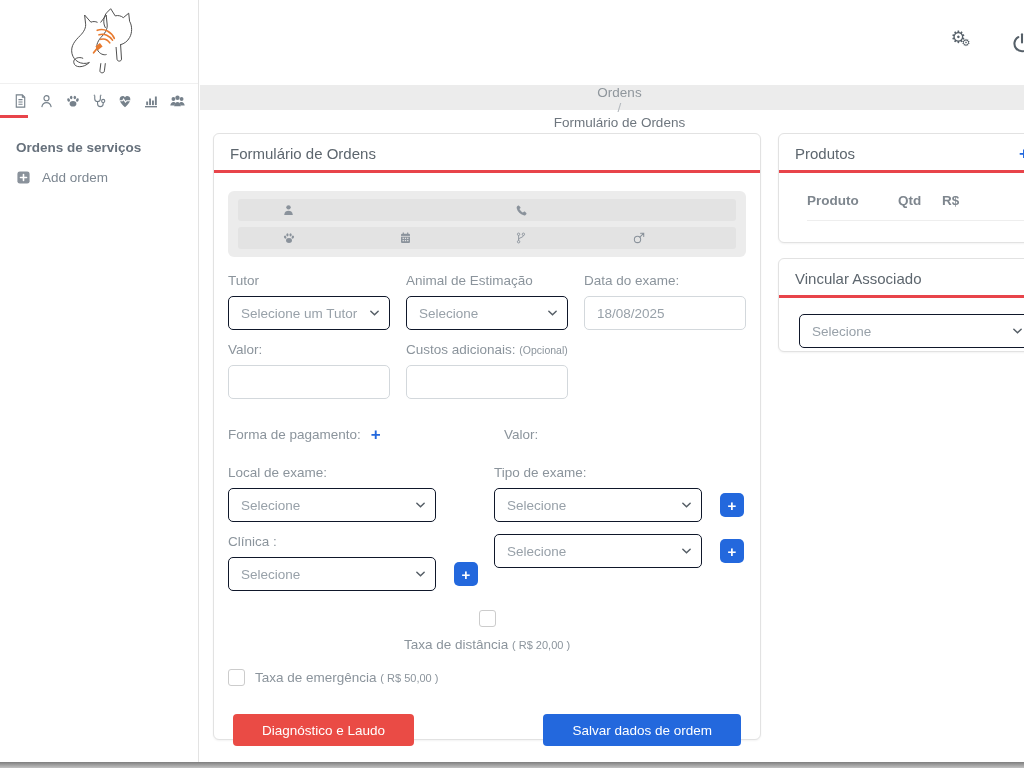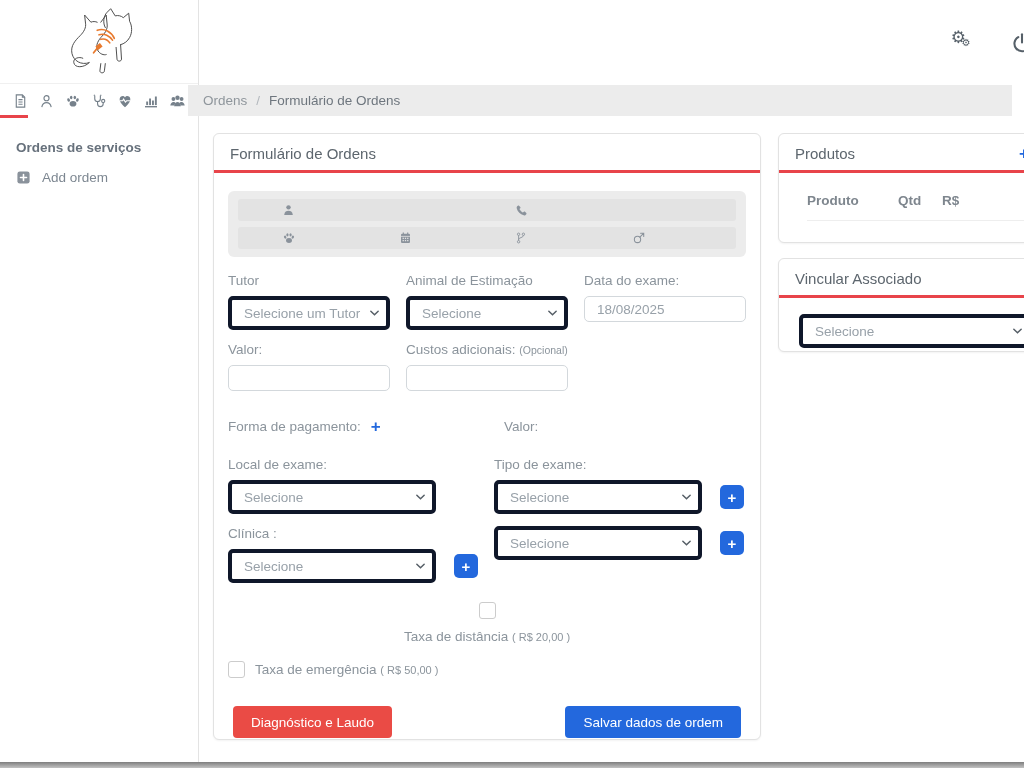--- a/index.html
+++ b/index.html
@@ -21,51 +21,51 @@
   .nav-underline{position:absolute;left:0;top:29px;width:28px;height:3px;background:var(--accent-red);}
   .menu{margin-top:14px;}
   .menu-title{padding:10px 16px 6px;font-size:13.5px;font-weight:bold;color:#67717c;}
   .menu-item{display:flex;align-items:center;gap:11px;padding:9px 16px;font-size:13.5px;color:#7d8791;cursor:pointer;}
   .menu-item .mico{color:#8a929b;}
   
   .topbar{position:absolute;left:200px;top:0;width:824px;height:85px;background:#fff;}
   .gear-glyph{position:absolute;right:58px;top:29px;font-family:"DejaVu Sans",sans-serif;font-size:17px;color:#566069;cursor:pointer;line-height:1;}
   .gear-glyph .small{font-size:10px;position:absolute;left:11px;top:9px;}
   .power-wrap{position:absolute;right:-9px;top:32px;color:#566069;cursor:pointer;}
-  .breadcrumb{position:absolute;left:188px;top:85px;width:824px;height:31px;background:var(--breadcrumb-bg);display:flex;align-items:center;padding-left:15px;font-size:13.5px;}
+  .breadcrumb{position:absolute;left:200px;top:85px;width:824px;height:25px;background:var(--breadcrumb-bg);display:flex;align-items:center;padding-left:15px;font-size:13.5px;flex-direction:column;}
   .bc-parent{color:#8f969c;cursor:pointer;}
   .bc-sep{color:#b3b8bd;margin:0 9px;}
   .bc-current{color:#6e767e;}
   
   .card{position:absolute;background:#fff;border:1px solid #e2e2e2;border-radius:6px;box-shadow:0 1px 2px rgba(0,0,0,.05);}
   .card-head{display:flex;align-items:center;justify-content:space-between;padding:11px 16px 8px;font-size:15px;color:#5d666e;border-bottom:3px solid var(--accent-red);}
   
   .form-card{left:213px;top:133px;width:548px;height:607px;}
   .info-panel{margin:18px 14px 0;background:var(--panel-bg);border-radius:6px;padding:8px 10px;}
   .strip{display:flex;align-items:center;background:var(--strip-bg);border-radius:3px;height:22px;color:#8a929b;}
   .strip + .strip{margin-top:6px;}
   .strip .slot{flex:1;display:flex;align-items:center;padding-left:12px;}
   .strip .slot.first{padding-left:44px;}
   .form-body{padding:0 14px;}
   .grid3{display:grid;grid-template-columns:1fr 1fr 1fr;gap:16px;}
   .grid2{display:grid;grid-template-columns:1fr 1fr;gap:14px;}
   .f-label{font-size:13.5px;color:#8b949c;margin-bottom:8px;}
   .f-label .suffix{font-size:10.5px;}
   .sel{position:relative;}
-  .sel select{appearance:none;-webkit-appearance:none;-moz-appearance:none;width:100%;height:34px;border:4px solid #0f172a;border-radius:5px;background:#fff;color:#98a1a9;font-size:13.5px;font-family:inherit;padding:0 12px 0 12px;cursor:pointer;}
+  .sel select{appearance:none;-webkit-appearance:none;-moz-appearance:none;width:100%;height:34px;border:1px solid #0f172a;border-radius:5px;background:#fff;color:#98a1a9;font-size:13.5px;font-family:inherit;padding:0 12px 0 12px;cursor:pointer;}
   .sel .chev{position:absolute;right:10px;top:50%;transform:translateY(-50%);pointer-events:none;color:#555e66;}
-  .txt{width:100%;height:26px;border:1px solid #d3d8dc;border-radius:5px;color:#98a1a9;font-size:13.5px;font-family:inherit;padding:0 12px;background:#fff;}
+  .txt{width:100%;height:34px;border:1px solid #d3d8dc;border-radius:5px;color:#98a1a9;font-size:13.5px;font-family:inherit;padding:0 12px;background:#fff;}
   .inline-plus{color:var(--accent-blue);font-weight:bold;font-size:17px;margin-left:10px;cursor:pointer;line-height:1;}
   .ctrl-row{display:flex;align-items:center;gap:18px;}
   .ctrl-row .sel{width:208px;}
   .plus-btn{width:24px;height:24px;flex:0 0 24px;border:none;border-radius:5px;background:var(--accent-blue);color:#fff;font-size:15px;font-weight:bold;display:flex;align-items:center;justify-content:center;cursor:pointer;font-family:inherit;}
   .cb-row{display:flex;align-items:center;gap:10px;margin-top:17px;font-size:13.5px;color:#8b949c;}
   .cb-box{width:17px;height:17px;border:1px solid #ccc;border-radius:3px;background:#fff;cursor:pointer;flex:0 0 17px;}
   .cb-price{font-size:11px;}
-  .btn{height:32px;border:none;border-radius:4px;color:#fff;font-size:13.5px;padding:0 18px;cursor:pointer;font-family:inherit;}
+  .btn{height:32px;border:none;border-radius:4px;color:#fff;font-size:13.5px;padding:0 29px;cursor:pointer;font-family:inherit;}
   .btn-red{background:var(--button-red);}
   .btn-blue{background:var(--accent-blue);}
   .btn-row{display:flex;justify-content:space-between;align-items:center;margin-top:28px;padding:0 5px;}
   
   .produtos-card{left:778px;top:133px;width:268px;height:110px;}
   .vincular-card{left:778px;top:258px;width:268px;height:94px;}
   .ptable-head{display:flex;padding:20px 16px 12px 28px;font-size:13.5px;font-weight:bold;color:#7e868e;}
   .ptable-head .c1{width:91px;}
   .ptable-head .c2{width:44px;}
   .ptable-sep{border-bottom:1px solid #eee;margin:0 0 0 28px;width:220px;}

